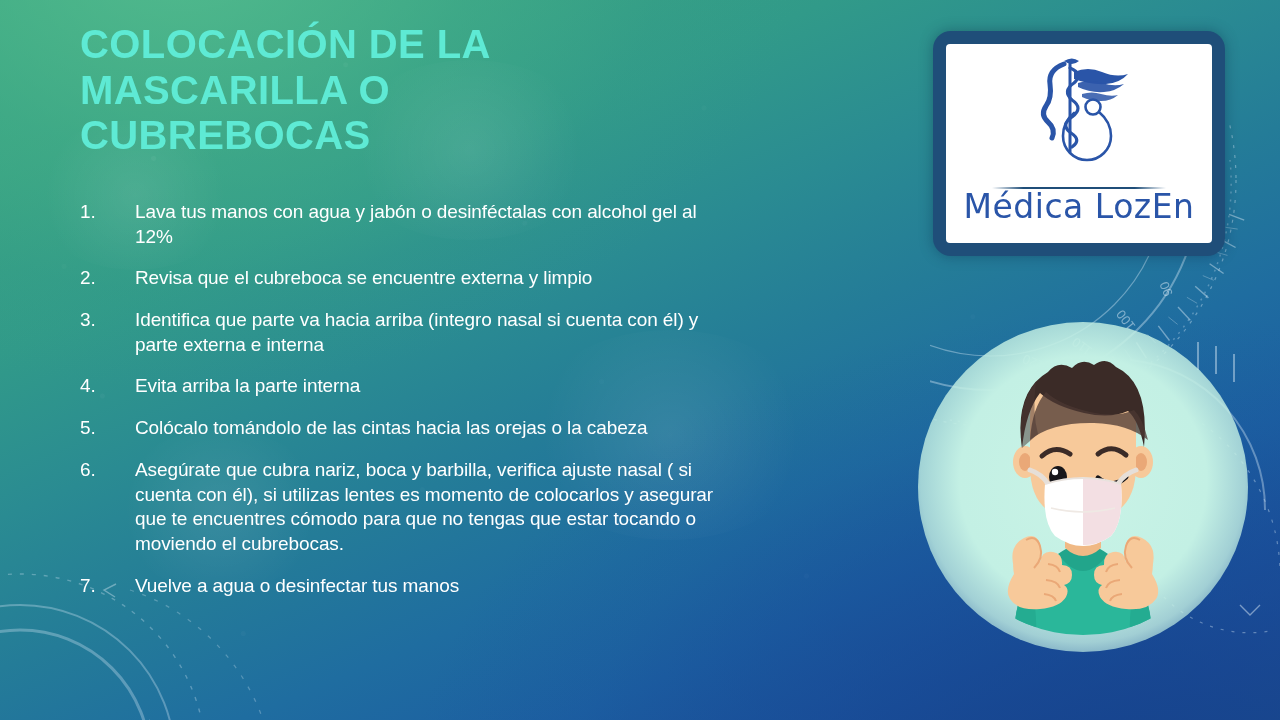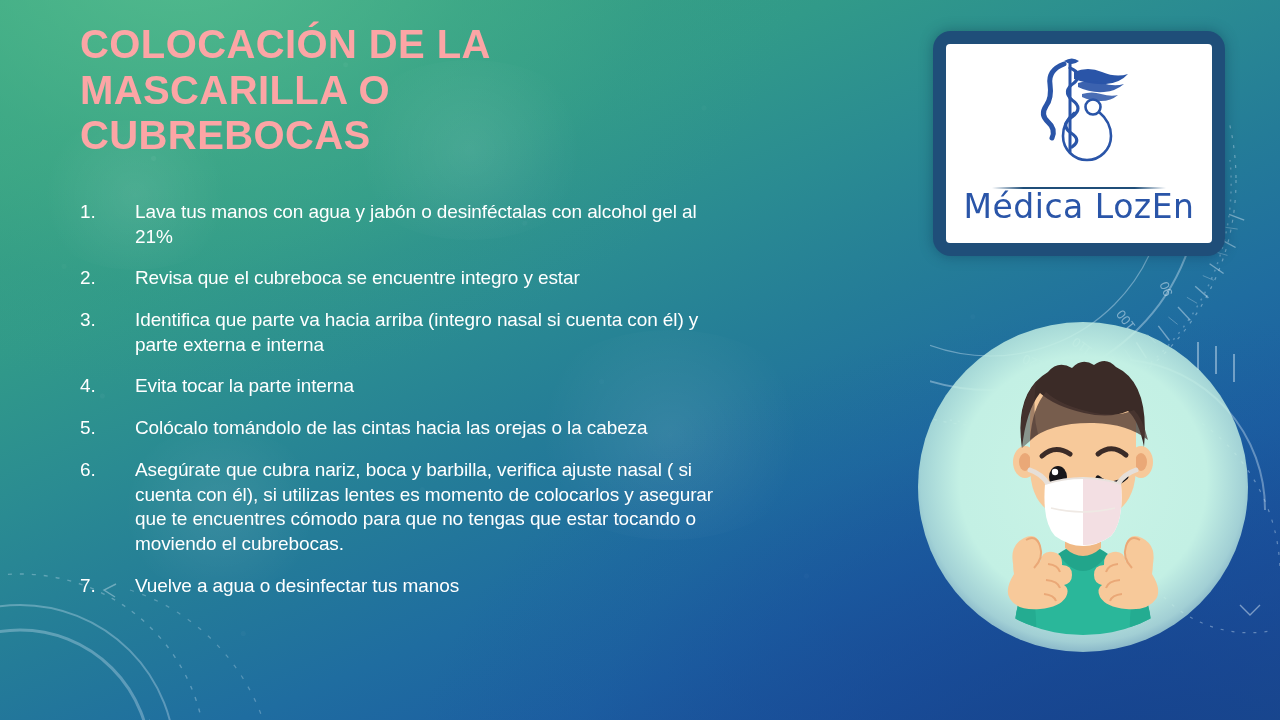--- a/index.html
+++ b/index.html
@@ -84,21 +84,21 @@
     pointer-events: none;
   }
   .deco svg { display: block; }
 
   
   .title {
     position: absolute;
     left: 80px;
     top: 22px;
     width: 600px;
-    color: #fca5a5;
+    color: #5eead4;
     font-size: 40px;
     font-weight: bold;
     line-height: 1.14;
     letter-spacing: 0.4px;
     text-transform: uppercase;
     white-space: pre-line;
   }
 
   
   .list {
@@ -282,33 +282,33 @@
     </svg>
   </div>
 
   <div class="title">COLOCACIÓN DE LA
 MASCARILLA O
 CUBREBOCAS</div>
 
   <div class="list">
     <div class="li">
       <div class="li-num">1.</div>
-      <div class="li-text">Lava tus manos con agua y jabón o desinféctalas con alcohol gel al 21%</div>
+      <div class="li-text">Lava tus manos con agua y jabón o desinféctalas con alcohol gel al 12%</div>
     </div>
     <div class="li">
       <div class="li-num">2.</div>
-      <div class="li-text">Revisa que el cubreboca se encuentre integro y estar</div>
+      <div class="li-text">Revisa que el cubreboca se encuentre externa y limpio</div>
     </div>
     <div class="li">
       <div class="li-num">3.</div>
       <div class="li-text">Identifica que parte va hacia arriba (integro nasal si cuenta con él) y parte externa e interna</div>
     </div>
     <div class="li">
       <div class="li-num">4.</div>
-      <div class="li-text">Evita tocar la parte interna</div>
+      <div class="li-text">Evita arriba la parte interna</div>
     </div>
     <div class="li">
       <div class="li-num">5.</div>
       <div class="li-text">Colócalo tomándolo de las cintas hacia las orejas o la cabeza</div>
     </div>
     <div class="li">
       <div class="li-num">6.</div>
       <div class="li-text">Asegúrate que cubra nariz, boca y barbilla, verifica ajuste nasal ( si cuenta con él), si utilizas lentes es momento de colocarlos y asegurar que te encuentres cómodo para que no tengas que estar tocando o moviendo el cubrebocas.</div>
     </div>
     <div class="li">

